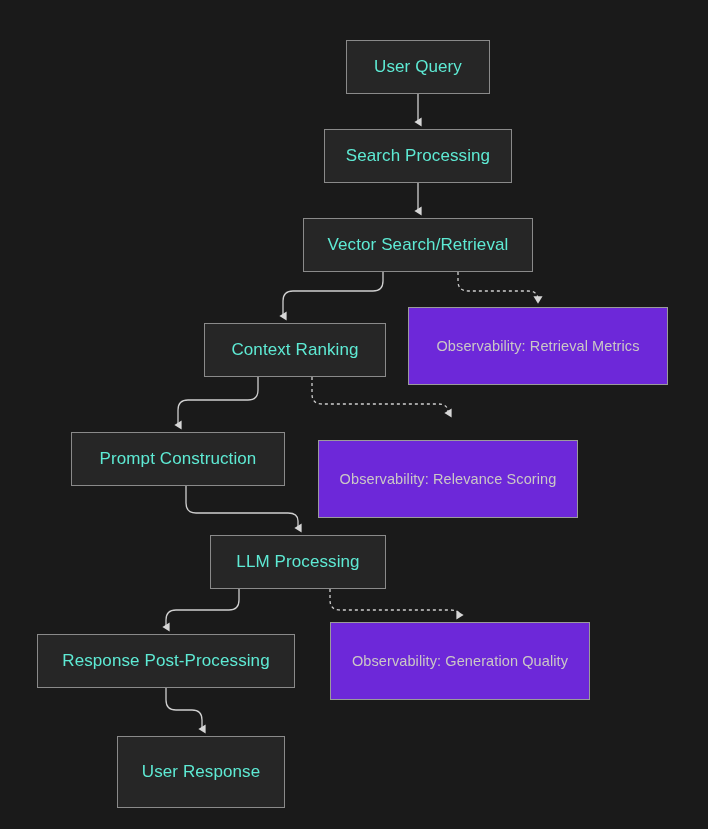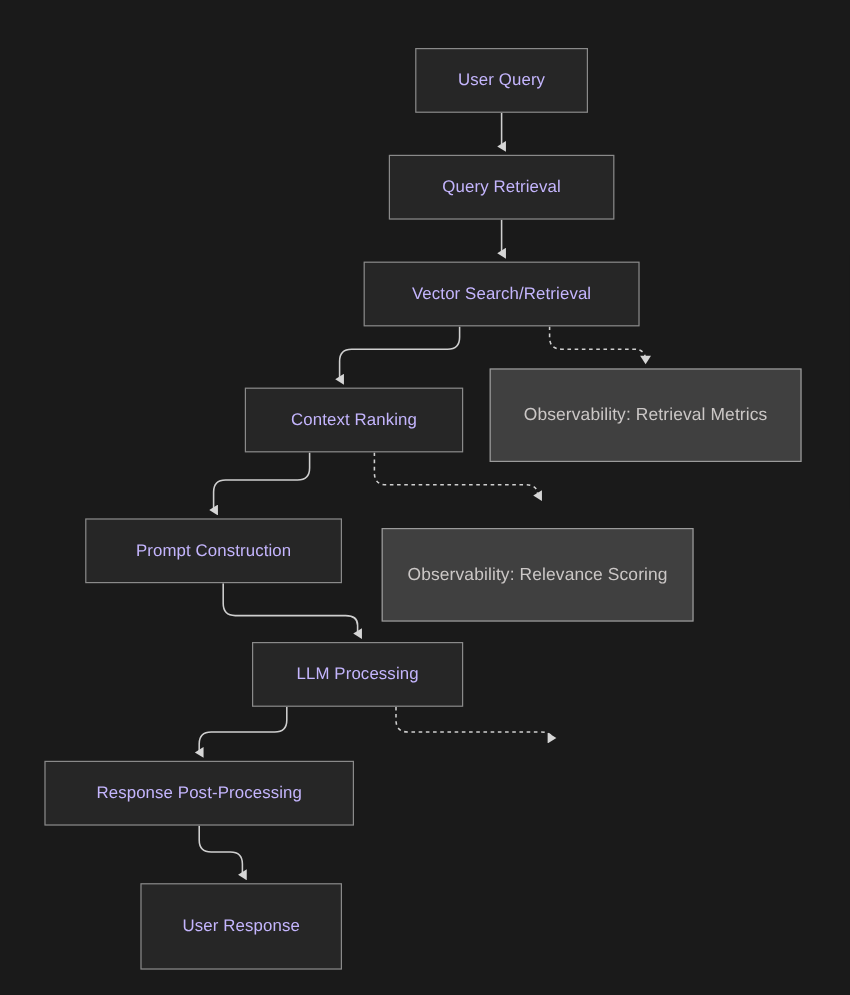--- a/index.html
+++ b/index.html
@@ -16,25 +16,25 @@
     position:absolute;
     box-sizing:border-box;
     display:flex;align-items:center;justify-content:center;
     text-align:center;
     line-height:1.42;
     letter-spacing:.1px;
   }
   .node.process{
     background:#262626;
     border:1px solid #8a8a8a;
-    color:#c4b5fd;
-    font-size:14px;
+    color:#5eead4;
+    font-size:17px;
   }
   .node.observe{
-    background:#404040;
+    background:#6d28d9;
     border:1px solid #9b9b9b;
     color:#cbc7c6;
     font-size:14.5px;
     padding:0 14px;
   }
   .node .lbl{display:block;}
 </style>
 </head>
 <body>
 
@@ -66,21 +66,21 @@
     <path d="M 330 589 L 330 600 Q 330 610 340 610 L 450 610 Q 460 610 460 616 L 460 615" fill="none" stroke="#cfcfcf" stroke-width="1.3" stroke-dasharray="3 3" marker-end="url(#arrow)"></path>
 
     <path d="M 166 688 L 166 700 Q 166 710 176 710 L 192 710 Q 202 710 202 720 L 202 729" fill="none" stroke="#cfcfcf" stroke-width="1.3" marker-end="url(#arrow)"></path>
   </svg>
 
   <div class="node process" style="left:346px;top:40px;width:144px;height:54px;">
     <span class="lbl">User Query</span>
   </div>
 
   <div class="node process" style="left:324px;top:129px;width:188px;height:54px;">
-    <span class="lbl">Query Retrieval</span>
+    <span class="lbl">Search Processing</span>
   </div>
 
   <div class="node process" style="left:303px;top:218px;width:230px;height:54px;">
     <span class="lbl">Vector Search/Retrieval</span>
   </div>
 
   <div class="node process" style="left:204px;top:323px;width:182px;height:54px;">
     <span class="lbl">Context Ranking</span>
   </div>
 
@@ -97,18 +97,21 @@
   </div>
 
   <div class="node process" style="left:210px;top:535px;width:176px;height:54px;">
     <span class="lbl">LLM Processing</span>
   </div>
 
   <div class="node process" style="left:37px;top:634px;width:258px;height:54px;text-align:right;">
     <span class="lbl">Response Post-Processing</span>
   </div>
 
+  <div class="node observe" style="left:330px;top:622px;width:260px;height:78px;">
+    <span class="lbl">Observability: Generation Quality</span>
+  </div>
 
   <div class="node process" style="left:117px;top:736px;width:168px;height:72px;">
     <span class="lbl">User Response</span>
   </div>
 
 </div>
 
 </body></html>

